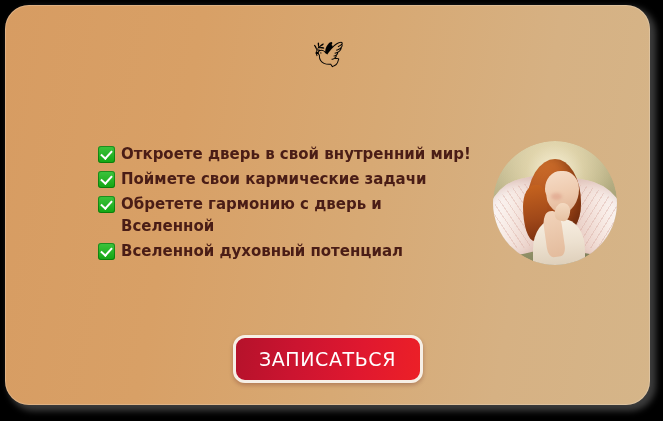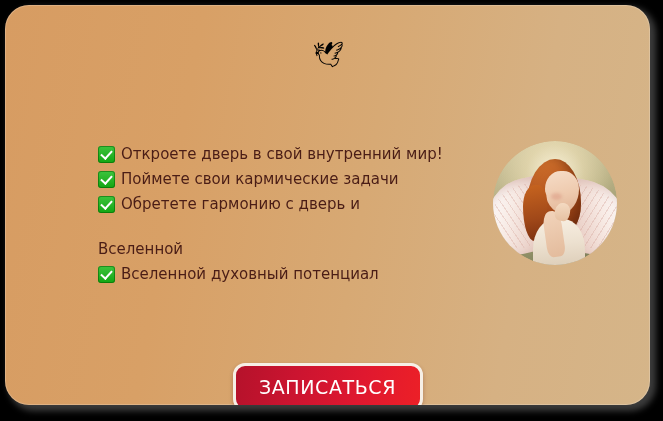--- a/index.html
+++ b/index.html
@@ -111,27 +111,26 @@
     transform: rotate(42deg);
   }
   .check-spacer {
     flex: none;
     width: 17px;
     height: 17px;
   }
   .benefit-text {
     font-family: "DejaVu Sans", sans-serif;
     font-size: 15px;
-    font-weight: 400;
+    font-weight: 700;
     color: #4a1d16;
     line-height: 22px;
   }
   .benefit-line.wrapped {
     margin-top: -3px;
-    flex-direction: column;
   }
 
   
   .angel-wrap {
     position: absolute;
     left: 488px;
     top: 136px;
     width: 124px;
     height: 124px;
     border-radius: 50%;
@@ -266,21 +265,20 @@
     align-items: center;
     justify-content: center;
     width: 190px;
     height: 48px;
     border-radius: 12px;
     border: 3px solid #f6efe6;
     background: linear-gradient(100deg, #b5122b 0%, #cb1430 32%, #e0182f 68%, #ec2027 100%);
     box-shadow: 0 2px 4px rgba(80,10,20,0.28);
     cursor: pointer;
     box-sizing: border-box;
-    margin-top: 28px;
   }
   .cta-label {
     font-family: "DejaVu Sans", sans-serif;
     font-size: 19px;
     font-weight: 400;
     letter-spacing: 0.6px;
     color: #ffffff;
     white-space: nowrap;
   }
 </style>

